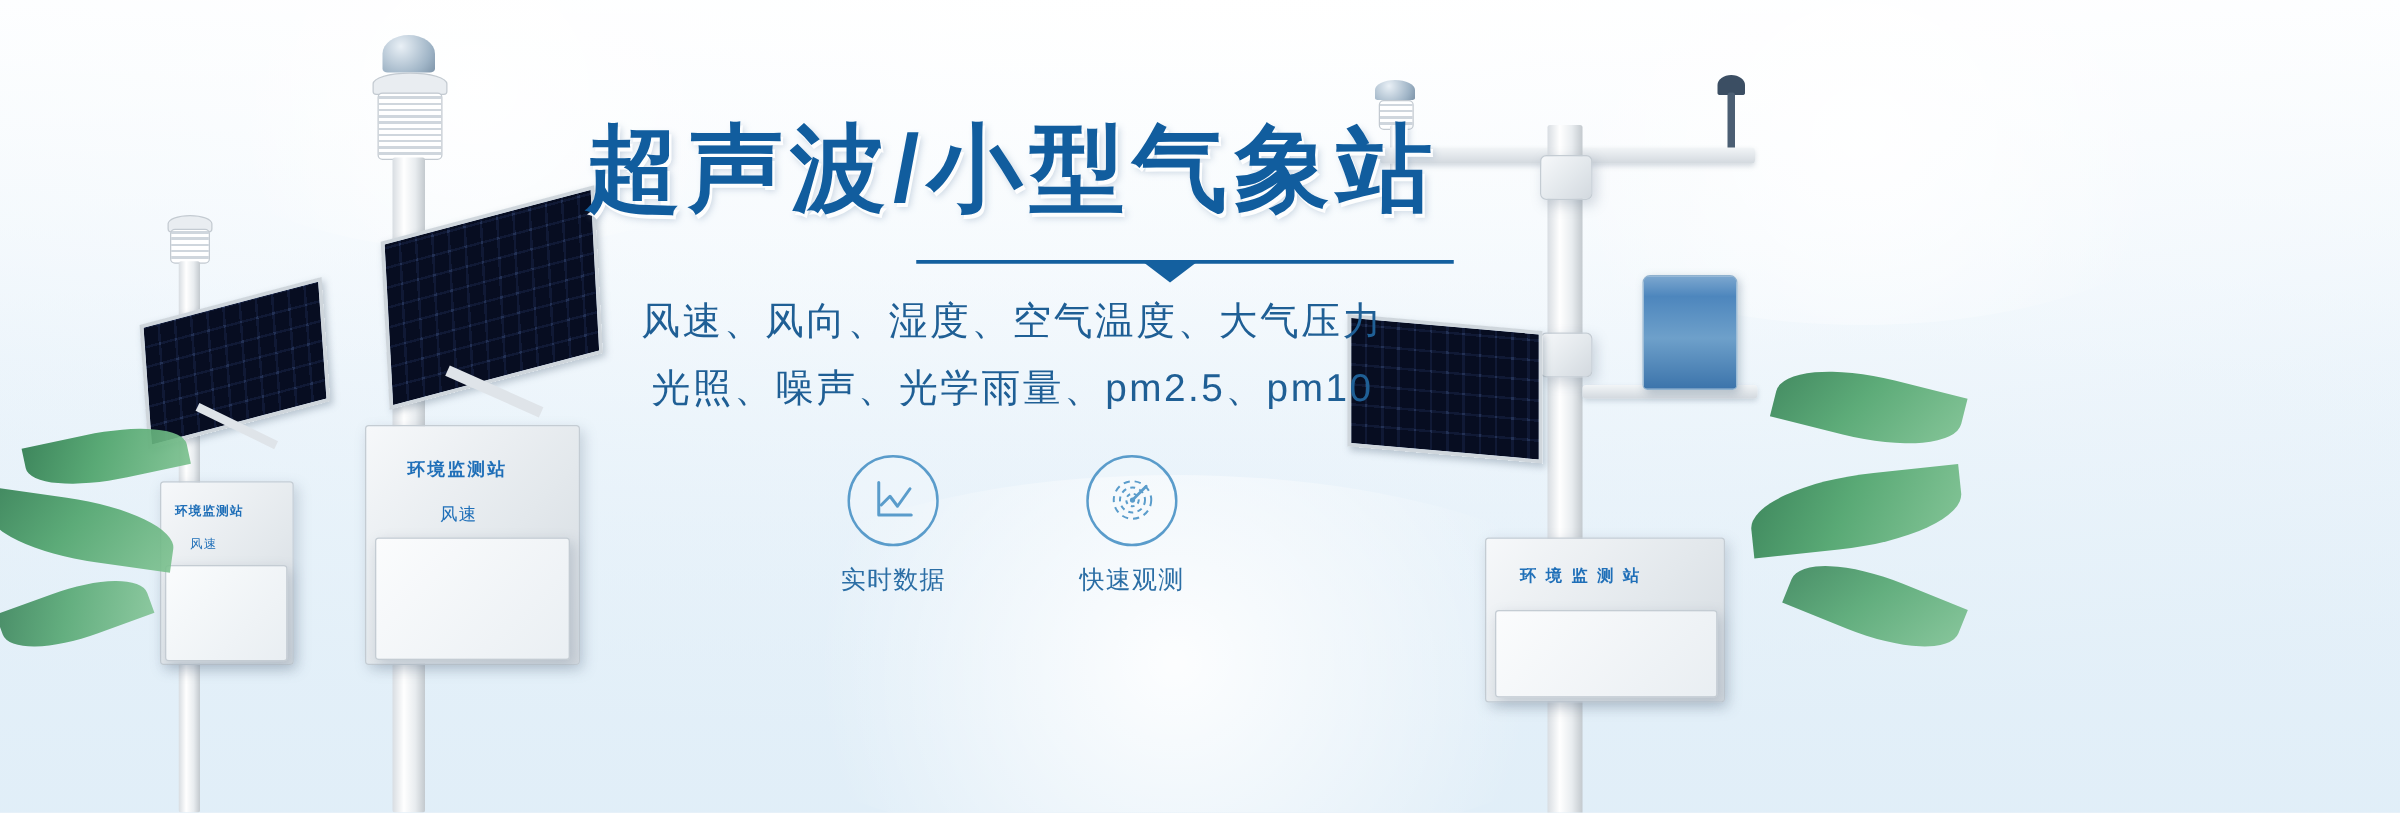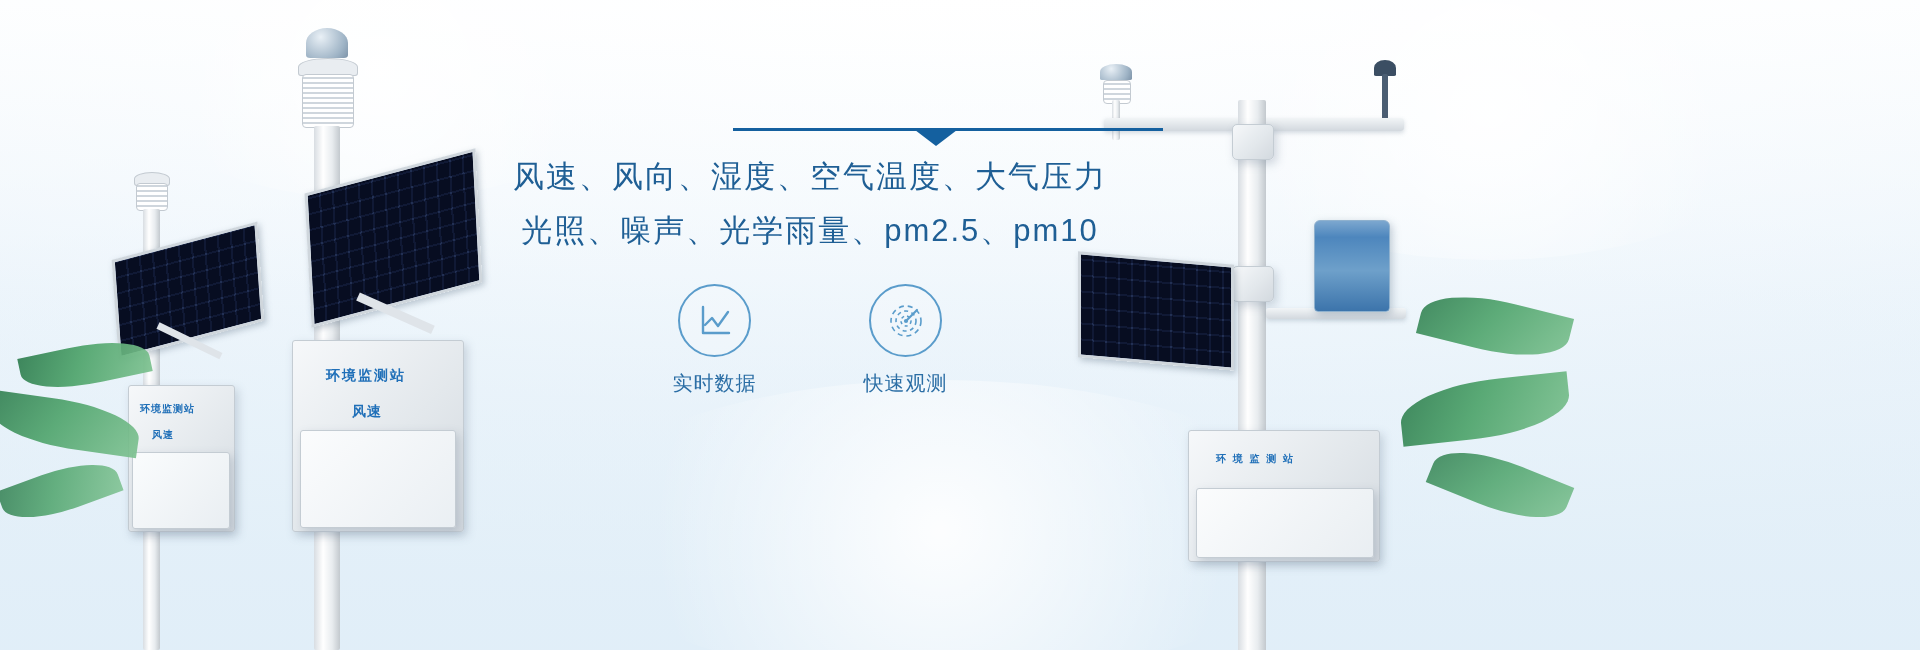--- a/index.html
+++ b/index.html
@@ -84,21 +84,21 @@
   }
   .box{
     position:absolute;background:linear-gradient(135deg,#f6f8fa 0%,#e3e8ec 55%,#d3d9df 100%);
     border:1px solid #c4ccd3;border-radius:3px;
     box-shadow:3px 4px 10px rgba(100,120,140,.28);
   }
   .box-label{
     position:absolute;font-size:10px;color:#1f6fb8;letter-spacing:1px;white-space:nowrap;font-weight:600;
   }
   .box-brand{
-    position:absolute;font-size:11px;color:#1f6fb8;letter-spacing:1px;white-space:nowrap;font-weight:700;
+    position:absolute;font-size:11px;color:#1f6fb8;letter-spacing:1px;white-space:nowrap;font-weight:400;
   }
   .sensor-stack{
     position:absolute;
     background:repeating-linear-gradient(0deg,#ffffff 0 3px,#cfd6dd 3px 5px);
     border-radius:4px;border:1px solid #c3cad1;
   }
   .sensor-cap{position:absolute;background:#e9edf1;border:1px solid #c3cad1;border-radius:50% 50% 3px 3px;}
   .dome{position:absolute;border-radius:50% 50% 10% 10%;background:radial-gradient(circle at 35% 30%,#e9f0f6,#9fb4c6 70%,#7d93a8 100%);}
   .arm{position:absolute;background:linear-gradient(180deg,#f2f5f7,#d2d8de);border-radius:3px;box-shadow:0 2px 4px rgba(100,120,140,.25);}
   .rain-gauge{
@@ -177,32 +177,33 @@
     <div class="box" style="left:172px;top:84px;width:40px;height:34px;border-radius:5px;"></div>
     <div class="box" style="left:172px;top:226px;width:40px;height:34px;border-radius:5px;"></div>
 
     <div class="arm" style="left:206px;top:268px;width:140px;height:11px;"></div>
     <div class="rain-gauge" style="left:254px;top:180px;width:74px;height:90px;"></div>
 
     <div class="panel" style="left:18px;top:218px;width:150px;height:100px;transform:skewY(5deg);"></div>
 
     <div class="box" style="left:128px;top:390px;width:190px;height:130px;"></div>
     <div class="box" style="left:136px;top:448px;width:176px;height:68px;background:linear-gradient(135deg,#fbfcfd,#e9eef2);"></div>
-    <div class="box-label" style="left:156px;top:412px;font-size:10px;letter-spacing:2px;">环 境 监 测 站</div>
+    <div class="box-label" style="left:156px;top:412px;font-size:13px;letter-spacing:2px;">环 境 监 测 站</div>
   </div>
 
   <div class="leaf" style="left:20px;top:345px;width:130px;height:40px;border-radius:0 60% 0 60%;transform:rotate(-12deg);opacity:.92;"></div>
   <div class="leaf" style="left:-10px;top:400px;width:150px;height:48px;border-radius:0 60% 0 60%;transform:rotate(8deg);opacity:.9;"></div>
   <div class="leaf" style="left:0px;top:470px;width:120px;height:42px;border-radius:0 60% 0 60%;transform:rotate(-20deg);opacity:.85;"></div>
   <div class="leaf" style="left:1420px;top:300px;width:150px;height:52px;border-radius:60% 0 60% 0;transform:rotate(14deg);opacity:.9;"></div>
   <div class="leaf" style="left:1400px;top:380px;width:170px;height:58px;border-radius:60% 0 60% 0;transform:rotate(-6deg);opacity:.92;"></div>
   <div class="leaf" style="left:1430px;top:460px;width:140px;height:50px;border-radius:60% 0 60% 0;transform:rotate(22deg);opacity:.86;"></div>
 
   <div class="center-block">
 
+    <h1 class="headline">超声波/小型气象站</h1>
 
     <div class="divider-wrap">
       <div class="divider-line"></div>
       <div class="divider-arrow"></div>
     </div>
 
     <div class="sub-line">风速、风向、湿度、空气温度、大气压力</div>
     <div class="sub-line second">光照、噪声、光学雨量、pm2.5、pm10</div>
 
     <div class="features">

